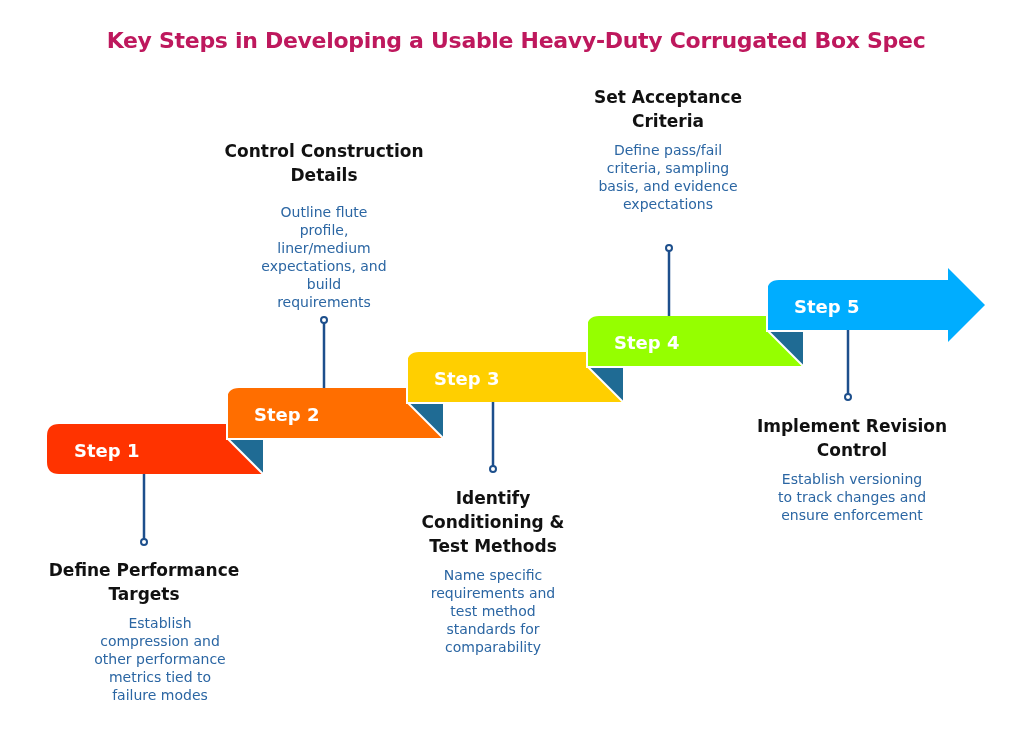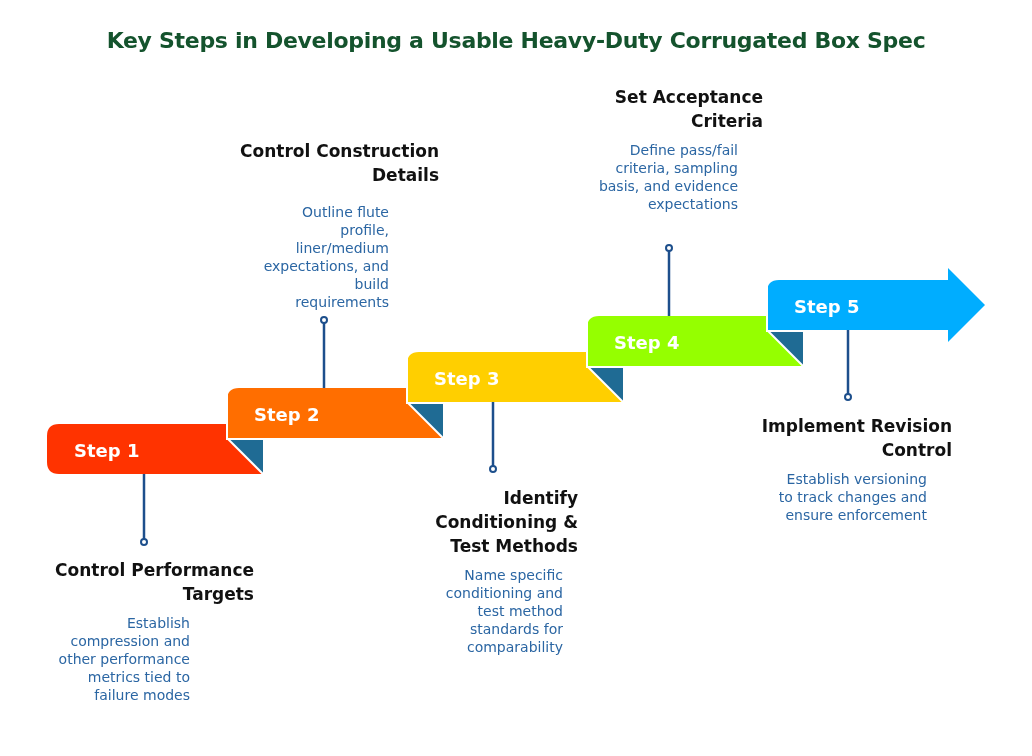--- a/index.html
+++ b/index.html
@@ -1,20 +1,20 @@
 <!DOCTYPE html>
 <html><head>
 <meta charset="utf-8">
 <style>
   html, body { margin: 0; padding: 0; background: #ffffff; }
   body { width: 1032px; height: 756px; position: relative; overflow: hidden; font-family: "DejaVu Sans", sans-serif; }
-  .title { position: absolute; left: 0; top: 28px; width: 1032px; text-align: center; color: #14532d; font-weight: bold; font-size: 22px; letter-spacing: -0.3px; }
+  .title { position: absolute; left: 0; top: 28px; width: 1032px; text-align: center; color: #be185d; font-weight: bold; font-size: 22px; letter-spacing: -0.3px; }
   svg.diagram { position: absolute; left: 0; top: 0; }
   .step-label { font-family: "DejaVu Sans", sans-serif; font-weight: bold; font-size: 18px; fill: #ffffff; }
-  .block { position: absolute; text-align: right; }
+  .block { position: absolute; text-align: center; }
   .block .heading { color: #111111; font-weight: bold; font-size: 17px; line-height: 24px; }
   .block .desc { color: #2b66a3; font-size: 14px; line-height: 18px; margin-top: 8px; }
 </style>
 </head>
 <body>
 
 <div class="title">Key Steps in Developing a Usable Heavy-Duty Corrugated Box Spec</div>
 
 <svg class="diagram" width="1032" height="756" viewBox="0 0 1032 756">
 
@@ -60,32 +60,32 @@
     <circle cx="848" cy="397" r="3" fill="#fff" stroke="#1d4f8c" stroke-width="2"></circle>
     <path d="M779,280 H948 V268 L985,305 L948,342 V330 H767 V292 Q767,280 779,280 Z" fill="#00adff"></path>
     <polygon points="768,331 803,331 803,366" fill="#1f6b94"></polygon>
     <line x1="768" y1="331" x2="803" y2="366" stroke="#ffffff" stroke-width="2"></line>
     <polyline points="767,280 767,331 803,331" fill="none" stroke="#ffffff" stroke-width="2"></polyline>
     <text class="step-label" x="794" y="313">Step 5</text>
   </g>
 </svg>
 
 <div class="block" style="left:34px; top:558px; width:220px;">
-  <div class="heading">Control Performance Targets</div>
-  <div class="desc" style="width:140px; margin-left:16px;">Establish compression and other performance metrics tied to failure modes</div>
+  <div class="heading">Define Performance Targets</div>
+  <div class="desc" style="width:140px; margin-left:56px;">Establish compression and other performance metrics tied to failure modes</div>
 </div>
 
 <div class="block" style="left:209px; top:139px; width:230px;">
   <div class="heading">Control Construction Details</div>
   <div class="desc" style="width:130px; margin-left:50px;margin-top:16px;">Outline flute profile, liner/medium expectations, and build requirements</div>
 </div>
 
 <div class="block" style="left:408px; top:486px; width:170px;">
   <div class="heading">Identify Conditioning &amp; Test Methods</div>
-  <div class="desc" style="width:140px; margin-left:15px;">Name specific conditioning and test method standards for comparability</div>
+  <div class="desc" style="width:140px; margin-left:15px;">Name specific requirements and test method standards for comparability</div>
 </div>
 
 <div class="block" style="left:573px; top:85px; width:190px;">
   <div class="heading">Set Acceptance Criteria</div>
   <div class="desc" style="width:140px; margin-left:25px;">Define pass/fail criteria, sampling basis, and evidence expectations</div>
 </div>
 
 <div class="block" style="left:752px; top:414px; width:200px;">
   <div class="heading">Implement Revision Control</div>
   <div class="desc" style="width:150px; margin-left:25px;">Establish versioning to track changes and ensure enforcement</div>

